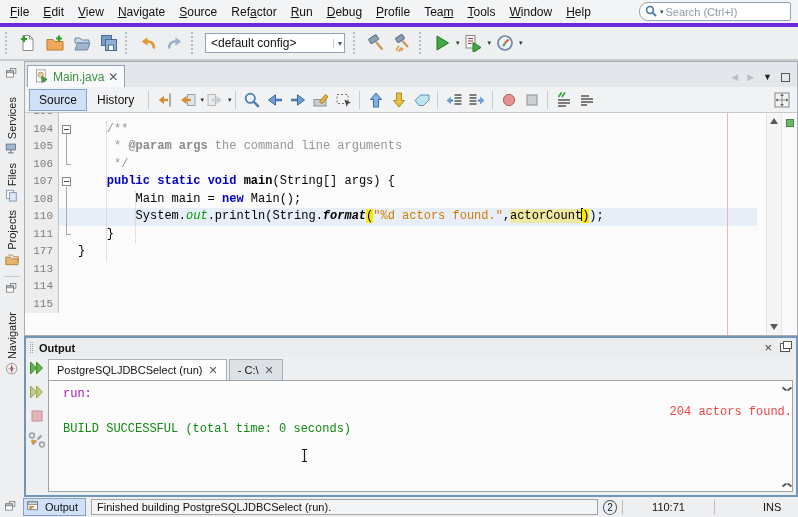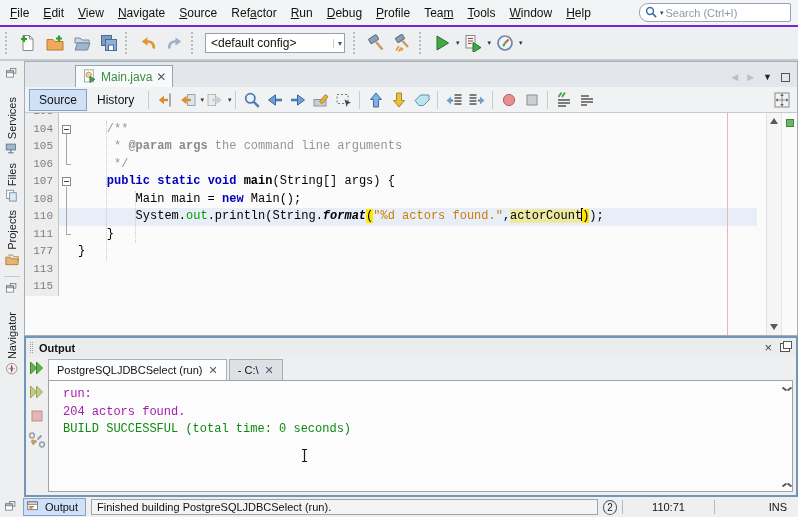--- a/index.html
+++ b/index.html
@@ -3,21 +3,21 @@
 <meta charset="utf-8">
 <style>
   * { box-sizing: border-box; }
   html,body { margin:0; padding:0; }
   body {
     width:798px; height:517px; overflow:hidden; position:relative;
     font-family:"Liberation Sans", sans-serif; background:#EDEFF1; color:#111;
     -webkit-font-smoothing:antialiased;
   }
   
-  .menubar { height:27px; background:#F3F4F5; border-bottom:2px solid #6d28d9; display:flex; align-items:center; padding:0 3px; }
+  .menubar { height:27px; background:#F3F4F5; border-bottom:4px solid #6d28d9; display:flex; align-items:center; padding:0 3px; }
   .menu-item { padding:4px 7px; font-size:12px; }
   .menu-item u { text-decoration:underline; }
   .searchbox { margin-left:auto; margin-right:4px; width:152px; height:19px; background:#fff; border:1px solid #95A3B2; border-radius:9px 2px 2px 9px; display:flex; align-items:center; gap:2px; padding:0 5px; }
   .search-ph { font-size:11px; color:#8E99A6; }
   .mini-dd { font-size:7px; color:#444; }
   
   .toolbar { height:34px; background:#EDEFF1; border-bottom:2px solid #C6CBD0; display:flex; align-items:center; padding:0 2px; }
   .tb-grip { width:4px; height:22px; border-left:2px dotted #B6BCC2; margin:0 5px 0 3px; }
   .tb-btn { width:27px; height:26px; display:flex; align-items:center; justify-content:center; }
   .tb-combo { width:140px; height:20px; border:1px solid #93A1B0; background:#fff; display:flex; align-items:center; font-size:12px; padding:0 2px 0 5px; margin:0 5px; }
@@ -26,21 +26,21 @@
   
   .client { display:flex; height:436px; }
   .dockstrip { width:24px; display:flex; flex-direction:column; align-items:center; padding-top:3px; }
   .dock-btn { display:flex; flex-direction:column; align-items:center; gap:3px; padding:3px 1px; }
   .dock-label { writing-mode:vertical-rl; transform:rotate(180deg); font-size:11px; color:#222; }
   .dock-sep { width:16px; border-top:1px solid #C2C7CC; margin:5px 0 2px 0; }
   .main { flex:1; display:flex; flex-direction:column; }
   
   .editor-window { height:275px; display:flex; flex-direction:column; background:#E6EAEE; border:1px solid #A6ADB4; }
   .tabrow { height:25px; display:flex; align-items:flex-end; background:#E3E7EB; padding-left:2px; }
-  .ed-tab { height:22px; background:#F7F9FB; border:1px solid #96A5B6; border-bottom:none; display:flex; align-items:center; gap:4px; padding:0 6px; font-size:12px;margin-left:48px; }
+  .ed-tab { height:22px; background:#F7F9FB; border:1px solid #96A5B6; border-bottom:none; display:flex; align-items:center; gap:4px; padding:0 6px; font-size:12px; }
   .ed-tab-label { color:var(--tab-green,#3E8F3E); }
   .tab-close { color:#556; font-size:12px; line-height:10px; }
   .tabrow-controls { margin-left:auto; display:flex; align-items:center; gap:9px; padding:0 7px 5px 0; }
   .nav-arrow { font-size:9px; color:#BCC0C5; }
   .tab-list-arrow { font-size:9px; color:#222; }
   .maxi { width:9px; height:9px; border:1.5px solid #555; }
   .ed-toolbar { height:26px; background:#F0F2F4; border-bottom:1px solid #C5CACF; display:flex; align-items:center; padding:0 4px; }
   .view-btn { font-size:12px; padding:3px 9px; border:1px solid transparent; }
   .view-btn.sel { background:var(--sel-blue,#CFE0F7); border:1px solid #84A2C5; }
   .ed-sep { width:1px; height:18px; background:#C7CCD1; margin:0 4px; }
@@ -60,21 +60,21 @@
   .fold .hstub { position:absolute; left:7px; top:50%; width:5px; height:1px; background:#A8A8A8; }
   .fold .fbox { position:absolute; left:3px; top:50%; margin-top:-4.5px; width:9px; height:9px; border:1px solid #8A8A8A; background:#fff; }
   .fold .fbox::after { content:""; position:absolute; left:1px; right:1px; top:3px; height:1px; background:#444; }
   .codecell { flex:1; padding-left:3px; line-height:17.5px; position:relative; z-index:2; color:#000; }
   .tk-k { color:var(--kw,#0000C0); font-weight:bold; }
   .tk-c { color:var(--cmt,#969696); }
   .tk-cb { color:#8A8A8A; font-weight:bold; }
   .tk-s { color:var(--str,#CE7B00); }
   .tk-md { font-weight:bold;text-align:center; }
   .tk-sm { font-weight:bold; font-style:italic; }
-  .tk-sf { color:var(--sfield,#009900); }
+  .tk-sf { color:var(--sfield,#009900); font-style:italic; }
   .tk-occ { background:var(--occ,#EDE9A3); }
   .tk-ph { background:var(--ph,#FFE800); }
   .caret { display:inline-block; width:2px; height:13px; background:#000; vertical-align:-2px; margin:0 -1px; }
   .margin-line { position:absolute; left:702px; top:0; bottom:0; width:1px; background:#EFB5B5; z-index:1; }
   .guide { position:absolute; width:0; border-left:1px dotted #C9C9C9; z-index:1; }
   .ed-scroll { position:absolute; right:16px; width:15px; top:0; bottom:0; background:#F5F5F5; border-left:1px solid #E3E3E3; }
   .tri-up { position:absolute; left:3px; width:0; height:0; border-left:4.5px solid transparent; border-right:4.5px solid transparent; border-bottom:6px solid #5A5A5A; }
   .tri-down { position:absolute; left:3px; width:0; height:0; border-left:4.5px solid transparent; border-right:4.5px solid transparent; border-top:6px solid #5A5A5A; }
   .error-stripe { position:absolute; right:0; width:16px; top:0; bottom:0; background:#FAFAFA; border-left:1px solid #E6E6E6; }
   .ok-square { position:absolute; top:6px; left:4px; width:8px; height:8px; background:#6CB56C; border:1px solid #3E8A3E; }
@@ -90,38 +90,38 @@
   .out-body { flex:1; display:flex; min-height:0; }
   .out-left { width:22px; display:flex; flex-direction:column; align-items:center; padding-top:2px; gap:6px; }
   .out-right { flex:1; display:flex; flex-direction:column; min-width:0; }
   .out-tabs { height:23px; display:flex; align-items:flex-end; gap:2px; }
   .out-tab { height:21px; display:flex; align-items:center; gap:6px; padding:3px 8px; font-size:11px; border:1px solid #A5AFB9; border-bottom:none; background:#DCE1E6; }
   .out-tab.active { background:#FDFDFD; }
   .out-tab .tab-close { font-size:11px; }
   .out-content { flex:1; position:relative; background:#FCFCFC; border:1px solid #9FA4A9; margin:0 3px 3px 0; font-family:"Liberation Mono",monospace; font-size:12px; padding:5px 0 0 14px; }
   .out-line { line-height:17.5px; white-space:pre; }
   .out-dim { color:#a21caf; }
-  .out-plain { color:#a21caf; }
+  .out-plain { color:#ef4444;text-align:right; }
   .out-success { color:var(--green,#0E8A0E); }
   .out-scroll-up { position:absolute; right:5px; top:7px; }
   .out-scroll-down { position:absolute; right:5px; bottom:7px; }
   .chev { width:8px; height:5px; position:relative; }
   .chev::before { content:""; position:absolute; left:0; top:0; width:5px; height:2px; background:#5A5A5A; transform:rotate(-38deg); }
   .chev::after { content:""; position:absolute; right:0; top:0; width:5px; height:2px; background:#5A5A5A; transform:rotate(38deg); }
   .chev.down::before { transform:rotate(38deg); }
   .chev.down::after { transform:rotate(-38deg); }
   .ibeam { position:absolute; left:250px; top:66px; }
   
   .statusbar { height:20px; display:flex; align-items:center; gap:5px; padding:0 5px 0 4px; background:#EDEFF1; font-size:11px; }
   .sb-output-btn { height:18px; display:flex; align-items:center; gap:4px; padding:0 7px 0 3px; background:var(--sel-blue,#CFE0F7); border:1px solid #84A2C5; }
   .sb-msg { width:538px; height:16px; border:1px solid #A3A3A3; background:#F3F4F5; padding:0 5px; line-height:14px; font-size:11px; overflow:hidden; white-space:nowrap; }
   .sb-badge { margin-left:auto; width:15px; height:15px; border:1px solid #555; border-radius:50%; background:#EAF1F8; font-size:10px; display:flex; align-items:center; justify-content:center; }
   .sb-sep { width:1px; height:14px; background:#B9B9B9; }
   .sb-pos { width:86px; text-align:center; }
-  .sb-ins { width:32px; text-align:center;margin-left:43px; }
+  .sb-ins { width:32px; text-align:left;margin-left:43px; }
   svg { display:block; }
 </style>
 </head>
 <body style="--kw: #0000C0; --str: #CE7B00; --cmt: #969696; --sfield: #009900; --occ: #EDE9A3; --ph: #FFE800; --cur-line: #E7EEF8; --green: #0E8A0E; --tab-green: #3E8F3E; --sel-blue: #CFE0F7;">
 
 <div class="menubar">
   <div id="menu-items" style="display:flex">
       <div class="menu-item"><u>F</u>ile</div>
       <div class="menu-item"><u>E</u>dit</div>
       <div class="menu-item"><u>V</u>iew</div>
@@ -501,20 +501,21 @@
             <div class="row"><div class="gut">103</div><div class="rest"><div class="fold"></div><div class="codecell"></div></div></div>
             <div class="row"><div class="gut">104</div><div class="rest"><div class="fold"><div class="vline vbelow"></div><div class="fbox"></div></div><div class="codecell"><span>    </span><span class="tk-c">/**</span></div></div></div>
             <div class="row"><div class="gut">105</div><div class="rest"><div class="fold"><div class="vline"></div></div><div class="codecell"><span>     </span><span class="tk-c">* </span><span class="tk-cb">@param</span><span class="tk-c"> </span><span class="tk-cb">args</span><span class="tk-c"> the command line arguments</span></div></div></div>
             <div class="row"><div class="gut">106</div><div class="rest"><div class="fold"><div class="vline vhalf"></div><div class="hstub"></div></div><div class="codecell"><span>     </span><span class="tk-c">*/</span></div></div></div>
             <div class="row"><div class="gut">107</div><div class="rest"><div class="fold"><div class="vline vbelow"></div><div class="fbox"></div></div><div class="codecell"><span>    </span><span class="tk-k">public</span><span> </span><span class="tk-k">static</span><span> </span><span class="tk-k">void</span><span> </span><span class="tk-md">main</span><span>(String[] args) {</span></div></div></div>
             <div class="row"><div class="gut">108</div><div class="rest"><div class="fold"><div class="vline"></div></div><div class="codecell"><span>        Main main = </span><span class="tk-k">new</span><span> Main();</span></div></div></div>
             <div class="row"><div class="gut">110</div><div class="rest cur"><div class="fold"><div class="vline"></div></div><div class="codecell"><span>        System.</span><span class="tk-sf">out</span><span>.println(String.</span><span class="tk-sm">format</span><span class="tk-ph">(</span><span class="tk-s">"%d actors found."</span><span>,</span><span class="tk-occ">actorCount</span><span class="caret"></span><span class="tk-ph">)</span><span>);</span></div></div></div>
             <div class="row"><div class="gut">111</div><div class="rest"><div class="fold"><div class="vline vhalf"></div><div class="hstub"></div></div><div class="codecell"><span>    }</span></div></div></div>
             <div class="row"><div class="gut">177</div><div class="rest"><div class="fold"></div><div class="codecell"><span>}</span></div></div></div>
             <div class="row"><div class="gut">113</div><div class="rest"><div class="fold"></div><div class="codecell"></div></div></div>
+            <div class="row"><div class="gut">114</div><div class="rest"><div class="fold"></div><div class="codecell"></div></div></div>
             <div class="row"><div class="gut">115</div><div class="rest"><div class="fold"></div><div class="codecell"></div></div></div>
           </div>
         <div class="margin-line"></div>
         <div class="ed-scroll">
           <div class="tri-up" style="top:5px;"></div>
           <div class="tri-down" style="bottom:5px;"></div>
         </div>
         <div class="error-stripe">
           <div class="ok-square"></div>
         </div>

